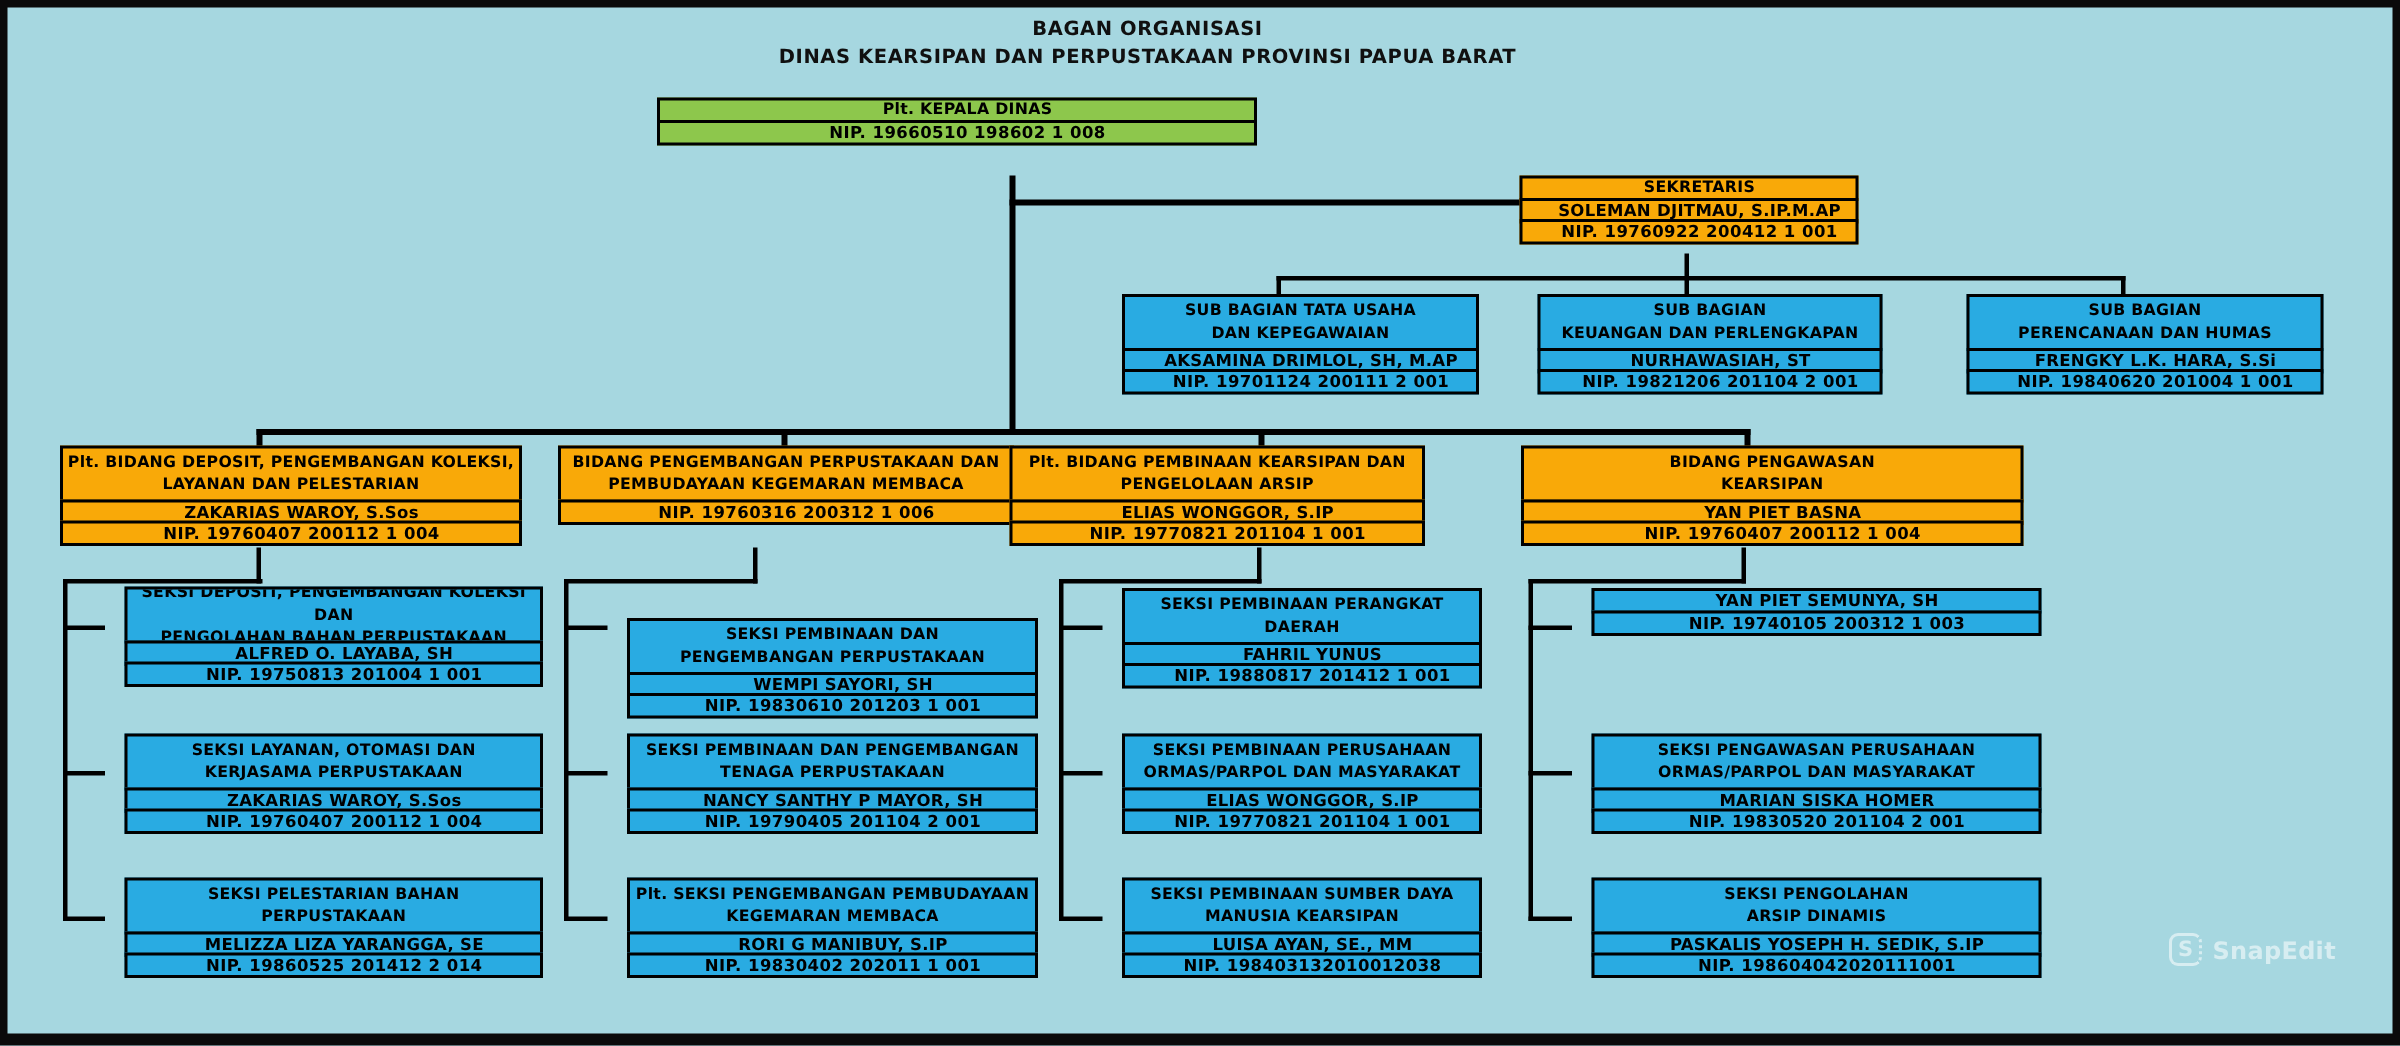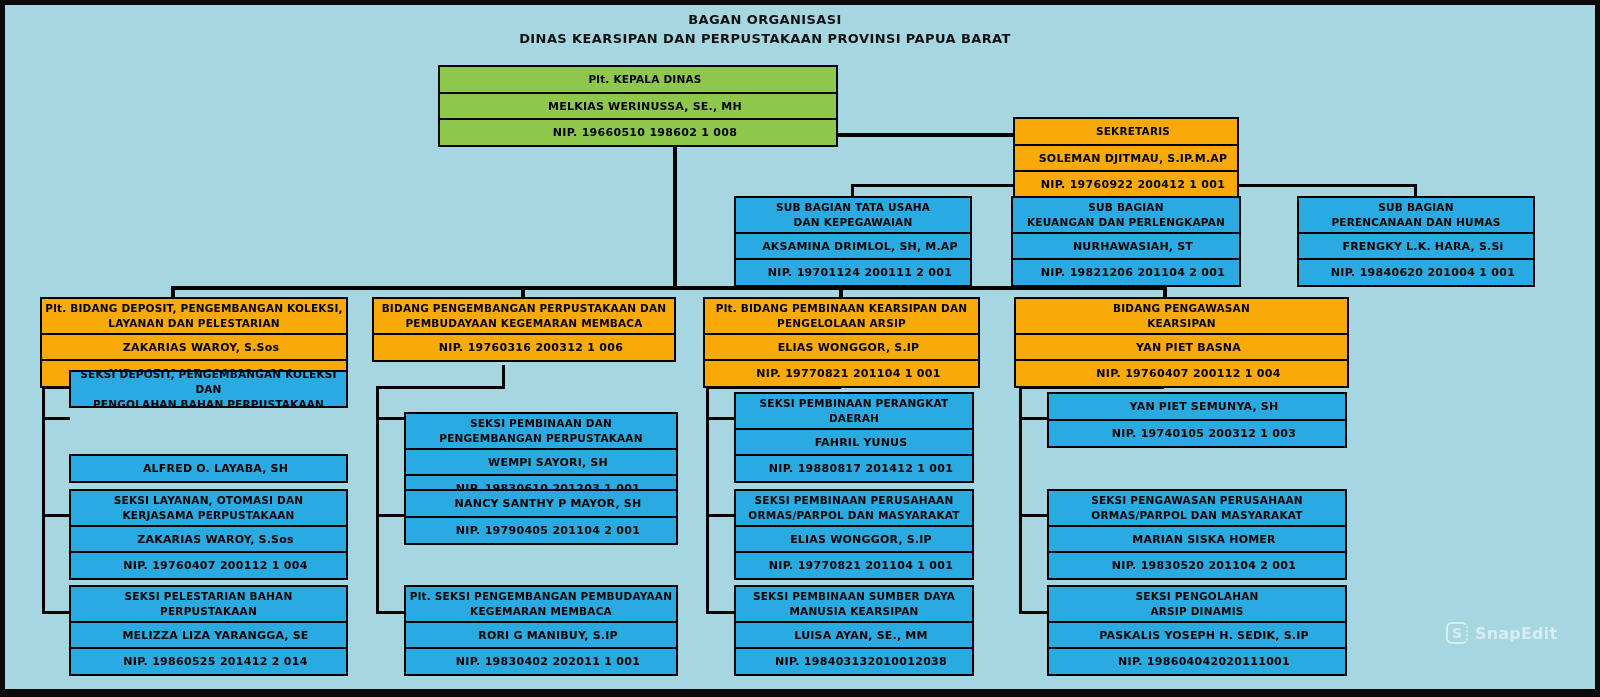--- a/index.html
+++ b/index.html
@@ -21,25 +21,25 @@
   .node{position:absolute;display:flex;flex-direction:column;}
   .cell{
     display:flex;align-items:center;justify-content:center;text-align:center;
     border:2.5px solid #000;width:100%;padding:0 3px;
     font-weight:bold;color:#000;overflow:hidden;
   }
   .cell + .cell{margin-top:-2.5px;}
   .cell.title{white-space:pre-line;font-size:10.5px;line-height:15px;letter-spacing:.2px;}
   .cell.name{font-size:11px;letter-spacing:.2px;}
   .cell.nip{font-size:11px;letter-spacing:.3px;}
-  .h1{height:29px;padding-left:17px;}   
+  .h1{height:17px;padding-left:17px;}   
   .h2{height:38px;}   
   .green .cell{background:var(--green);}
   .orange .cell{background:var(--orange);}
-  .blue .cell{background:var(--blue);}
+  .blue .cell{background:var(--blue);margin-left:14px;}
   .kline{position:absolute;background:var(--line);}
   .watermark{
     position:absolute;left:1441px;top:617px;display:flex;align-items:center;gap:7px;
     color:rgba(255,255,255,.55);
   }
   .wm-icon{
     width:22px;height:22px;border:2.5px solid rgba(255,255,255,.55);border-radius:6px;
     display:flex;align-items:center;justify-content:center;
     font-size:14px;font-weight:bold;border-right-style:dotted;
   }
@@ -87,21 +87,20 @@
       <div class="kline" style="left: 1156px; top: 360px; width: 3px; height: 24px;"></div>
       <div class="kline" style="left: 1014px; top: 381px; width: 145px; height: 3px;"></div>
       <div class="kline" style="left: 1014px; top: 381px; width: 3px; height: 228px;"></div>
       <div class="kline" style="left: 1014px; top: 412px; width: 29px; height: 3px;"></div>
       <div class="kline" style="left: 1014px; top: 509px; width: 29px; height: 3px;"></div>
       <div class="kline" style="left: 1014px; top: 606px; width: 29px; height: 3px;"></div>
     </div>
 
   <div class="node green" style="left:433px;top:60px;width:400px;">
     <div class="cell title h1">Plt. KEPALA DINAS</div>
-    <div class="cell name h1">MELKIAS WERINUSSA, SE., MH</div>
     <div class="cell nip h1">NIP. 19660510 198602 1 008</div>
   </div>
 
   <div class="node orange" style="left:1008px;top:112px;width:226px;">
     <div class="cell title h1">SEKRETARIS</div>
     <div class="cell name h1">SOLEMAN DJITMAU, S.IP.M.AP</div>
     <div class="cell nip h1">NIP. 19760922 200412 1 001</div>
   </div>
 
   <div class="node blue" style="left:729px;top:191px;width:238px;">
@@ -127,34 +126,34 @@
     <div class="cell title h2">Plt. BIDANG DEPOSIT, PENGEMBANGAN KOLEKSI,
 LAYANAN DAN PELESTARIAN</div>
     <div class="cell name h1">ZAKARIAS WAROY, S.Sos</div>
     <div class="cell nip h1">NIP. 19760407 200112 1 004</div>
   </div>
   <div class="node orange" style="left:367px;top:292px;width:304px;">
     <div class="cell title h2">BIDANG PENGEMBANGAN PERPUSTAKAAN DAN
 PEMBUDAYAAN KEGEMARAN MEMBACA</div>
     <div class="cell nip h1">NIP. 19760316 200312 1 006</div>
   </div>
-  <div class="node orange" style="left:698px;top:292px;width:277px;">
+  <div class="node orange" style="left:668px;top:292px;width:277px;">
     <div class="cell title h2">Plt. BIDANG PEMBINAAN KEARSIPAN DAN
 PENGELOLAAN ARSIP</div>
     <div class="cell name h1">ELIAS WONGGOR, S.IP</div>
     <div class="cell nip h1">NIP. 19770821 201104 1 001</div>
   </div>
   <div class="node orange" style="left:1009px;top:292px;width:335px;">
     <div class="cell title h2">BIDANG PENGAWASAN
 KEARSIPAN</div>
     <div class="cell name h1">YAN PIET BASNA</div>
     <div class="cell nip h1">NIP. 19760407 200112 1 004</div>
   </div>
 
-  <div class="node blue" style="left:64px;top:365px;width:279px;gap:48px;">
+  <div class="node blue" style="left:64px;top:386px;width:279px;">
     <div class="cell title h2">SEKSI DEPOSIT, PENGEMBANGAN KOLEKSI DAN
 PENGOLAHAN BAHAN PERPUSTAKAAN</div>
     <div class="cell name h1">ALFRED O. LAYABA, SH</div>
     <div class="cell nip h1">NIP. 19750813 201004 1 001</div>
   </div>
   <div class="node blue" style="left:64px;top:484px;width:279px;">
     <div class="cell title h2">SEKSI LAYANAN, OTOMASI DAN
 KERJASAMA PERPUSTAKAAN</div>
     <div class="cell name h1">ZAKARIAS WAROY, S.Sos</div>
     <div class="cell nip h1">NIP. 19760407 200112 1 004</div>
@@ -166,20 +165,22 @@
     <div class="cell nip h1">NIP. 19860525 201412 2 014</div>
   </div>
 
   <div class="node blue" style="left:399px;top:407px;width:274px;">
     <div class="cell title h2">SEKSI PEMBINAAN DAN
 PENGEMBANGAN PERPUSTAKAAN</div>
     <div class="cell name h1">WEMPI SAYORI, SH</div>
     <div class="cell nip h1">NIP. 19830610 201203 1 001</div>
   </div>
   <div class="node blue" style="left:399px;top:484px;width:274px;">
+    <div class="cell title h2">SEKSI PEMBINAAN DAN PENGEMBANGAN
+TENAGA PERPUSTAKAAN</div>
     <div class="cell name h1">NANCY SANTHY P MAYOR, SH</div>
     <div class="cell nip h1">NIP. 19790405 201104 2 001</div>
   </div>
   <div class="node blue" style="left:399px;top:580px;width:274px;">
     <div class="cell title h2">Plt. SEKSI PENGEMBANGAN PEMBUDAYAAN
 KEGEMARAN MEMBACA</div>
     <div class="cell name h1">RORI G MANIBUY, S.IP</div>
     <div class="cell nip h1">NIP. 19830402 202011 1 001</div>
   </div>
 

